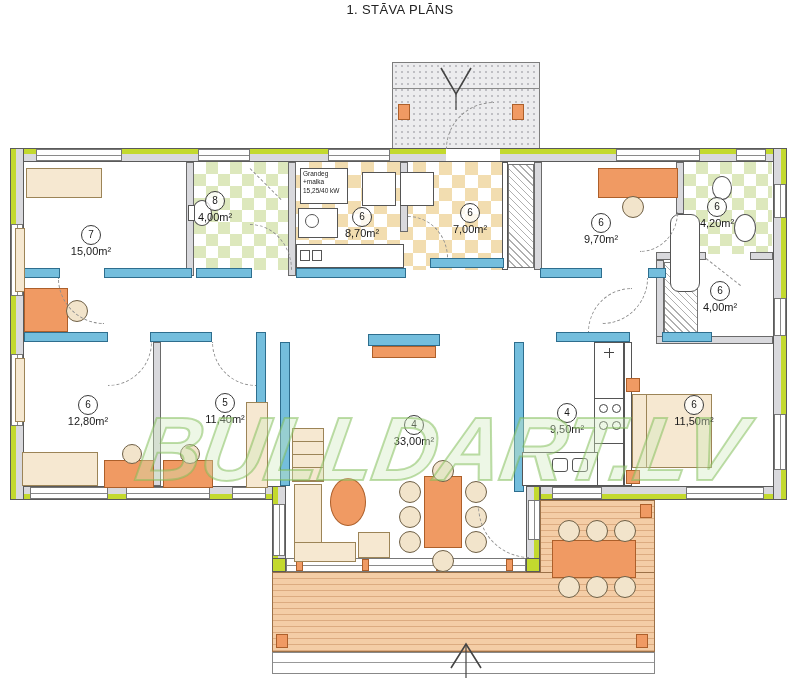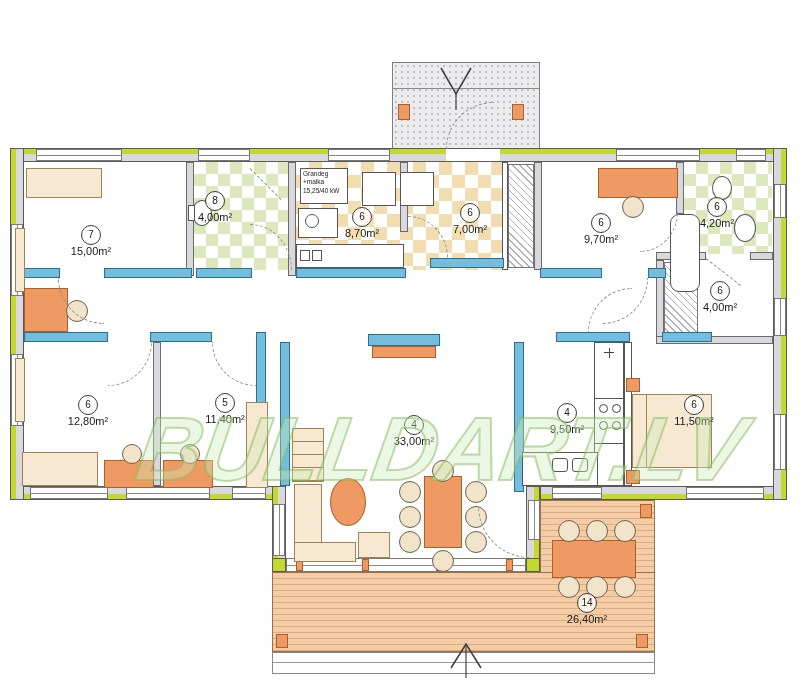--- a/index.html
+++ b/index.html
@@ -60,20 +60,21 @@
          letter-spacing:.4px;z-index:40;}
   .note{font-size:6.5px;line-height:1.3;color:#222;padding:1px 2px;z-index:23;}
   .wm{position:absolute;left:138px;top:398px;font-size:90px;font-weight:bold;font-style:italic;
       white-space:nowrap;letter-spacing:-1px;transform:skewX(-9deg);z-index:50;pointer-events:none;
       color:rgba(208,234,189,0.38);-webkit-text-stroke:2px rgba(126,188,84,0.5);}
 </style>
 </head>
 <body>
 
 <div class="canvas">
+  <div class="title">1. STĀVA PLĀNS</div>
 
   <div class="abs interior" style="left:24px;top:162px;width:749px;height:324px"></div>
   <div class="abs interior" style="left:286px;top:486px;width:240px;height:72px"></div>
 
   <div class="abs ck-grn" style="left:194px;top:162px;width:94px;height:108px"></div>
   <div class="abs ck-tan" style="left:296px;top:162px;width:208px;height:108px"></div>
   <div class="abs ck-grn" style="left:684px;top:162px;width:88px;height:92px"></div>
 
   <div class="abs porch" style="left:392px;top:62px;width:148px;height:88px"></div>
   <div class="abs" style="left:392px;top:88px;width:148px;height:1px;background:#8a8a8a;z-index:3"></div>
@@ -256,16 +257,15 @@
   <div class="rl" style="left:362px;top:206px"><span class="circ">6</span><div class="ar">8,70m²</div></div>
   <div class="rl" style="left:470px;top:202px"><span class="circ">6</span><div class="ar">7,00m²</div></div>
   <div class="rl" style="left:601px;top:212px"><span class="circ">6</span><div class="ar">9,70m²</div></div>
   <div class="rl" style="left:717px;top:196px"><span class="circ">6</span><div class="ar">4,20m²</div></div>
   <div class="rl" style="left:720px;top:280px"><span class="circ">6</span><div class="ar">4,00m²</div></div>
   <div class="rl" style="left:88px;top:394px"><span class="circ">6</span><div class="ar">12,80m²</div></div>
   <div class="rl" style="left:225px;top:392px"><span class="circ">5</span><div class="ar">11,40m²</div></div>
   <div class="rl" style="left:414px;top:414px"><span class="circ">4</span><div class="ar">33,00m²</div></div>
   <div class="rl" style="left:567px;top:402px"><span class="circ">4</span><div class="ar">9,50m²</div></div>
   <div class="rl" style="left:694px;top:394px"><span class="circ">6</span><div class="ar">11,50m²</div></div>
-  <div class="rl" style="left:587px;top:592px"><span class="circ">14</span><div class="ar">26,40m²</div></div>
 
   <div class="wm">BULLDART.LV</div>
 </div>
 
 </body></html>

